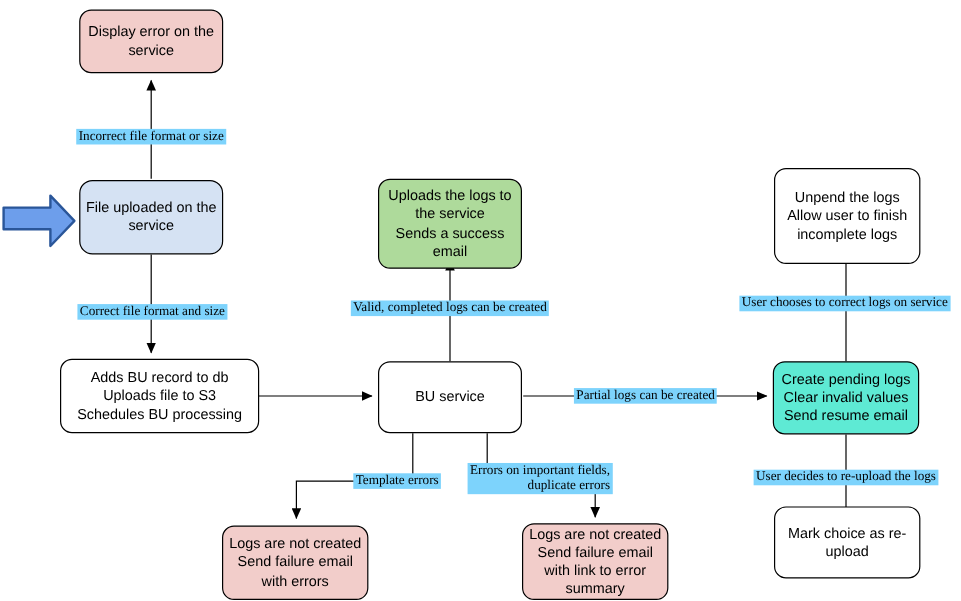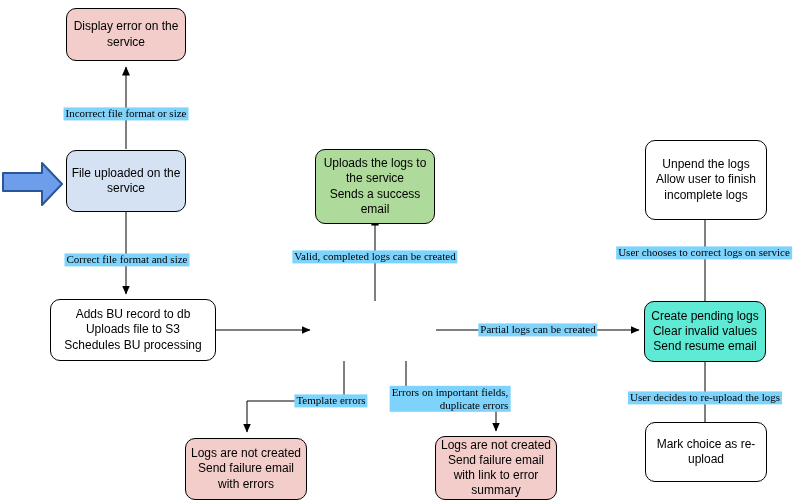--- a/index.html
+++ b/index.html
@@ -55,26 +55,27 @@
       <path d="M344,361 L344,401 L247,401 L247,432" marker-end="url(#arr)"></path>
       <path d="M406,361 L406,390 L496,390 L496,431" marker-end="url(#arr)"></path>
       <path d="M705,301 L705,208" marker-end="url(#arr)"></path>
       <path d="M705,362 L705,432" marker-end="url(#arr)"></path>
     </g>
     <polygon points="3,173 42,173 42,163 62,184 42,205 42,191 3,191" stroke-width="2" stroke-linejoin="round" fill="#6d9eeb" stroke="#2a5699"></polygon>
   </svg>
 
   <div class="node" style="left: 66px; top: 8px; width: 120px; height: 53px; background-color: rgb(242, 205, 202);">Display error on the service</div>
 
-  <div class="node" style="left: 66px; top: 150px; width: 120px; height: 62px; background-color: rgb(213, 226, 243);">File uploaded on the service</div>
+  <div class="node" style="left: 66px; top: 150px; width: 120px; height: 62px; background-color: rgb(213, 226, 243); border-radius: 11px;">File uploaded on the service</div>
 
   <div class="node" style="left: 50px; top: 299px; width: 166px; height: 62px; background-color: rgb(255, 255, 255);">Adds BU record to db
 Uploads file to S3
 Schedules BU processing</div>
 
+  <div class="node" style="left: 315px; top: 301px; width: 120px; height: 60px; background-color: rgb(255, 255, 255);">BU service</div>
 
   <div class="node" style="left: 315px; top: 149px; width: 120px; height: 75px; background-color: rgb(174, 218, 155);">Uploads the logs to the service
 Sends a success email</div>
 
   <div class="node" style="left: 644px; top: 301px; width: 122px; height: 61px; background-color: #5eead4;">Create pending logs
 Clear invalid values
 Send resume email</div>
 
   <div class="node" style="left: 645px; top: 140px; width: 122px; height: 80px; background-color: rgb(255, 255, 255);">Unpend the logs
 Allow user to finish incomplete logs</div>

